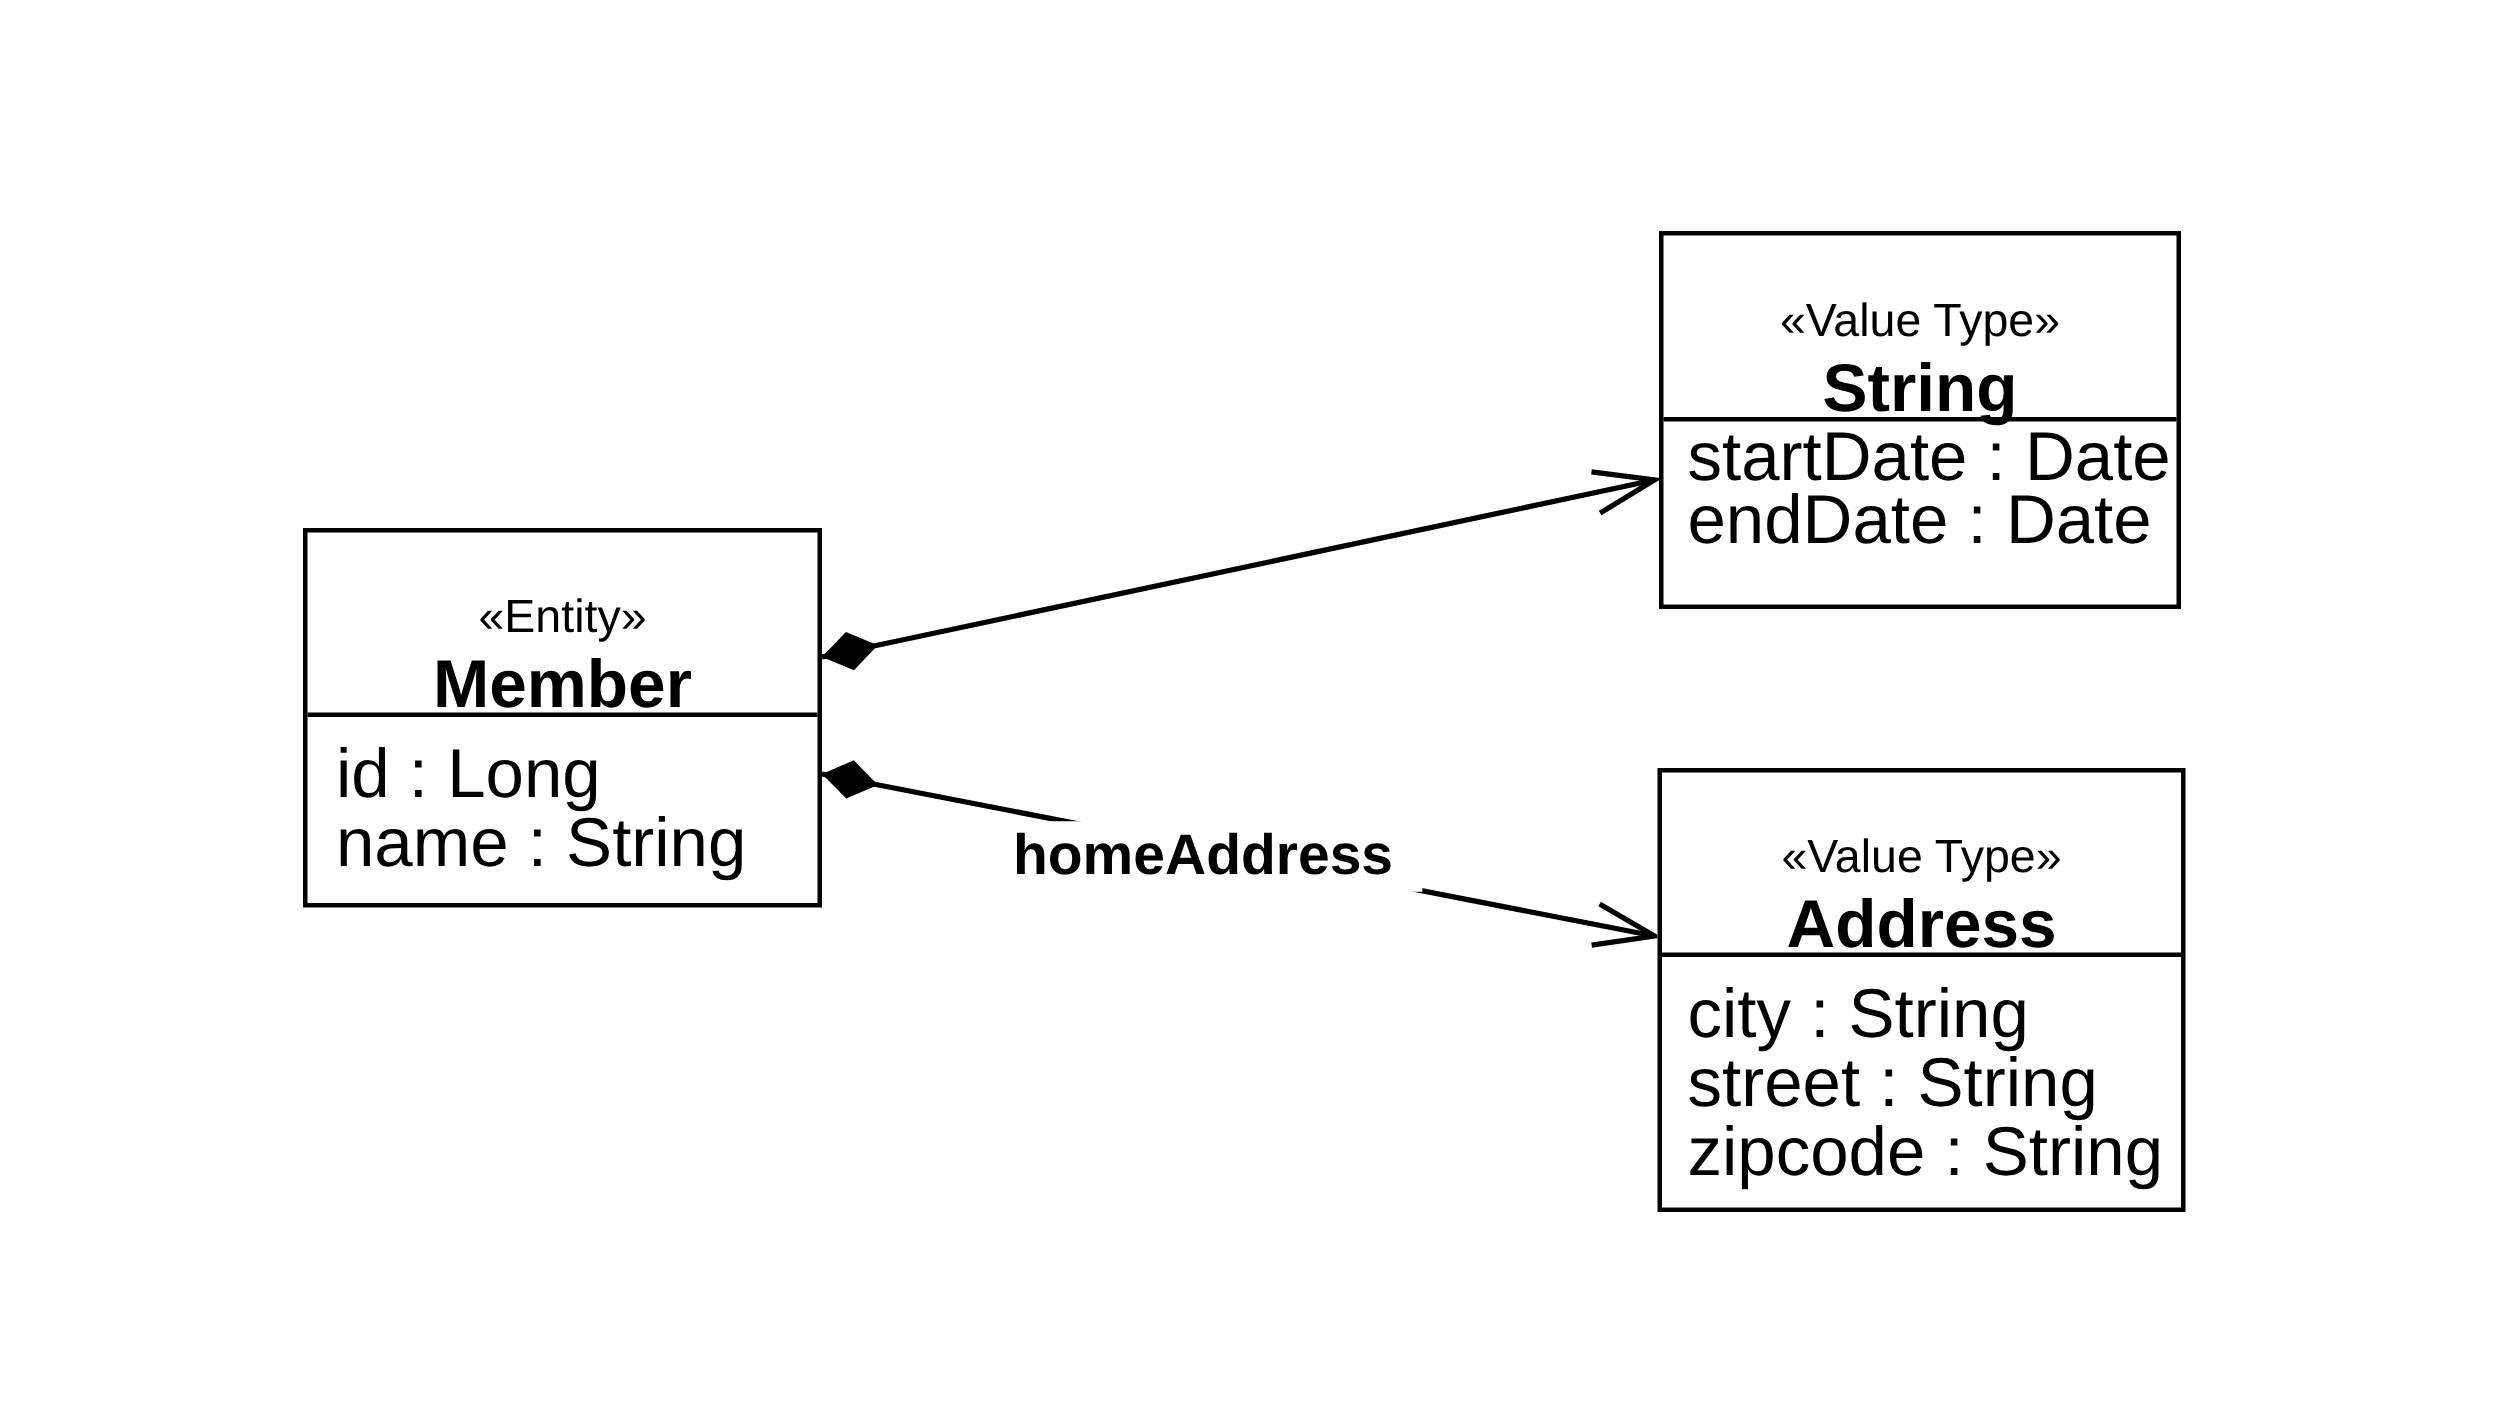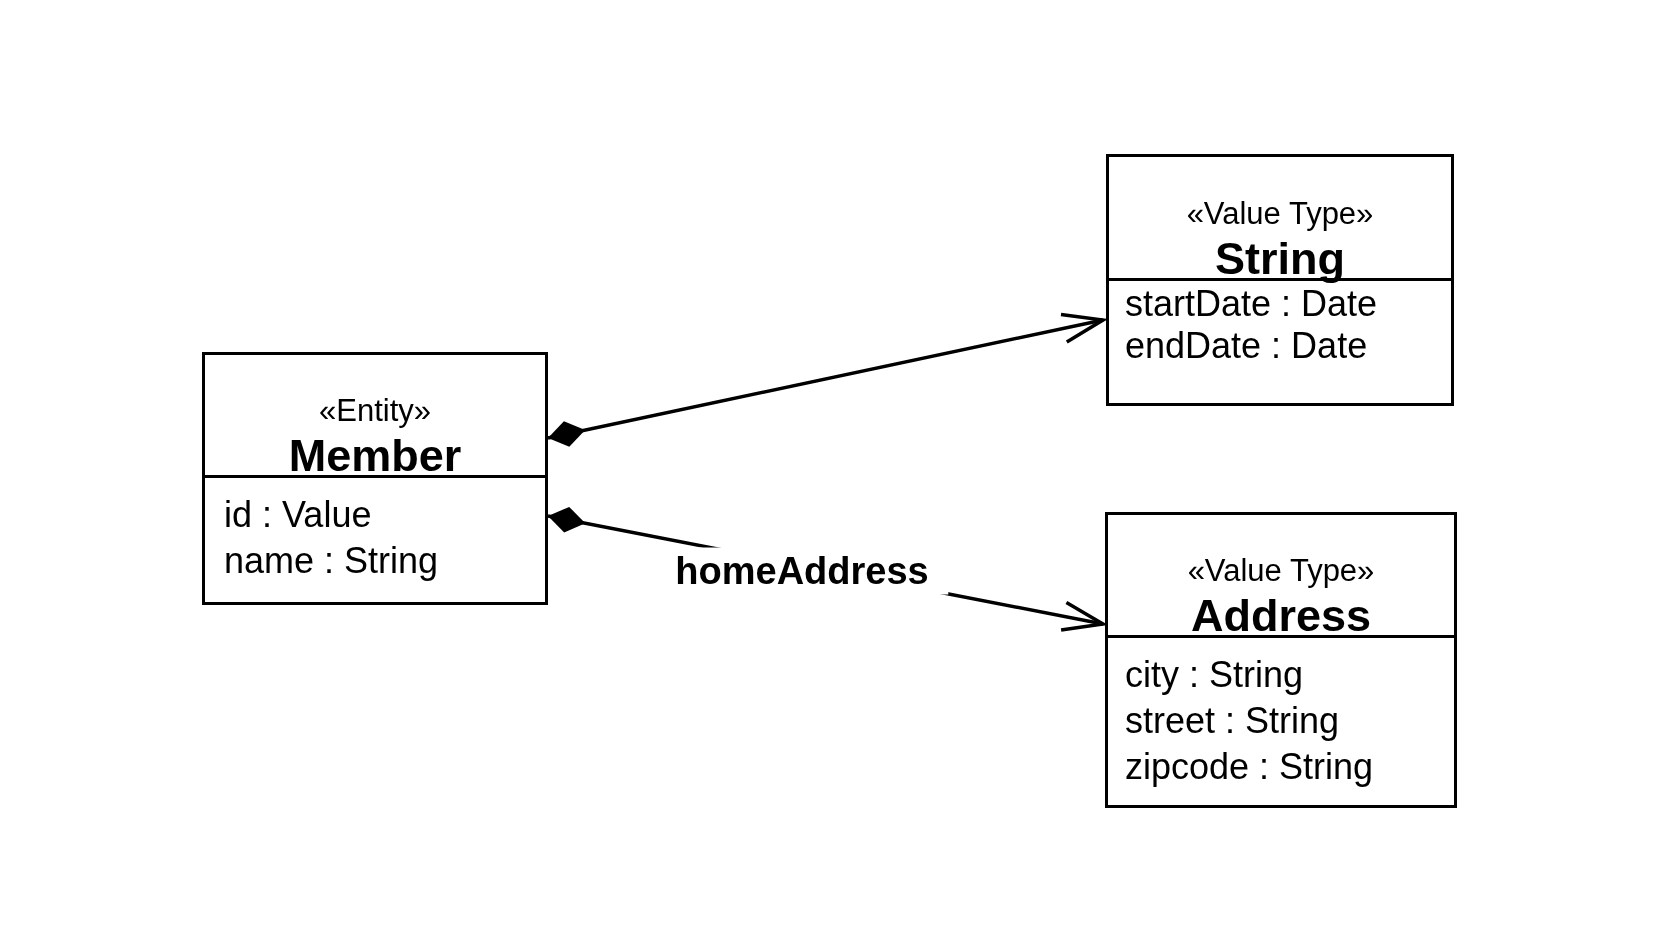--- a/index.html
+++ b/index.html
@@ -43,21 +43,21 @@
     margin-top: 44px;
   }
   .class-name {
     font-size: 45px;
     font-weight: bold;
     line-height: 52px;
     white-space: nowrap;
   }
   .attrs {
     box-sizing: border-box;
-    font-size: 36px;
+    font-size: 46px;
   }
   .attr { white-space: nowrap; }
 
   
   #class-member { left: 202px; top: 352px; width: 346px; height: 253px; }
   #class-member .title { height: 123px; }
   #class-member .attrs { padding: 14px 8px 0 19px; }
   #class-member .attr { line-height: 46px; }
 
   
@@ -103,21 +103,21 @@
       <path d="M 1061.1 630.1 L 1103 624 L 1066.4 602.6" fill="none" stroke="#000000" stroke-width="3.5"></path>
     </g>
   </svg>
 
   <div class="uml-class" id="class-member">
     <div class="title">
       <div class="stereotype">«Entity»</div>
       <div class="class-name">Member</div>
     </div>
     <div class="attrs">
-      <div class="attr">id : Value</div>
+      <div class="attr">id : Long</div>
       <div class="attr">name : String</div>
     </div>
   </div>
 
   <div class="uml-class" id="class-period">
     <div class="title">
       <div class="stereotype">«Value Type»</div>
       <div class="class-name">String</div>
     </div>
     <div class="attrs">

